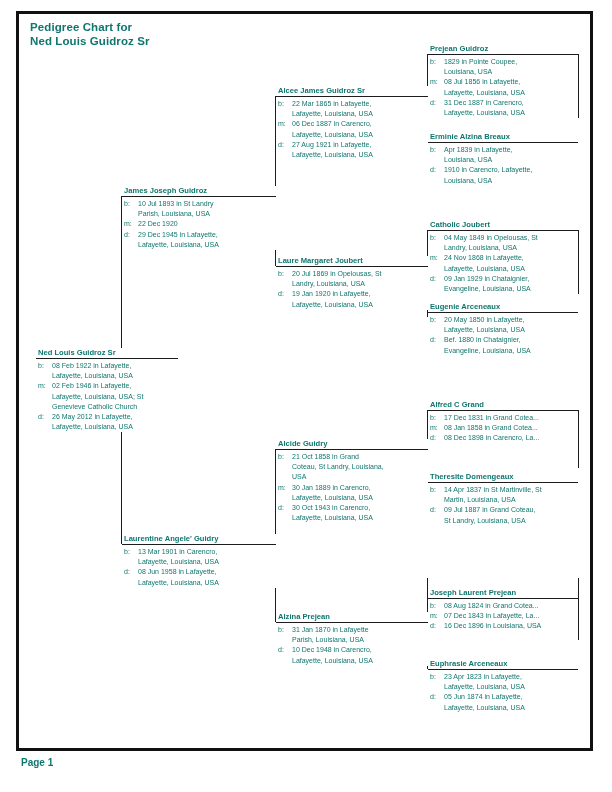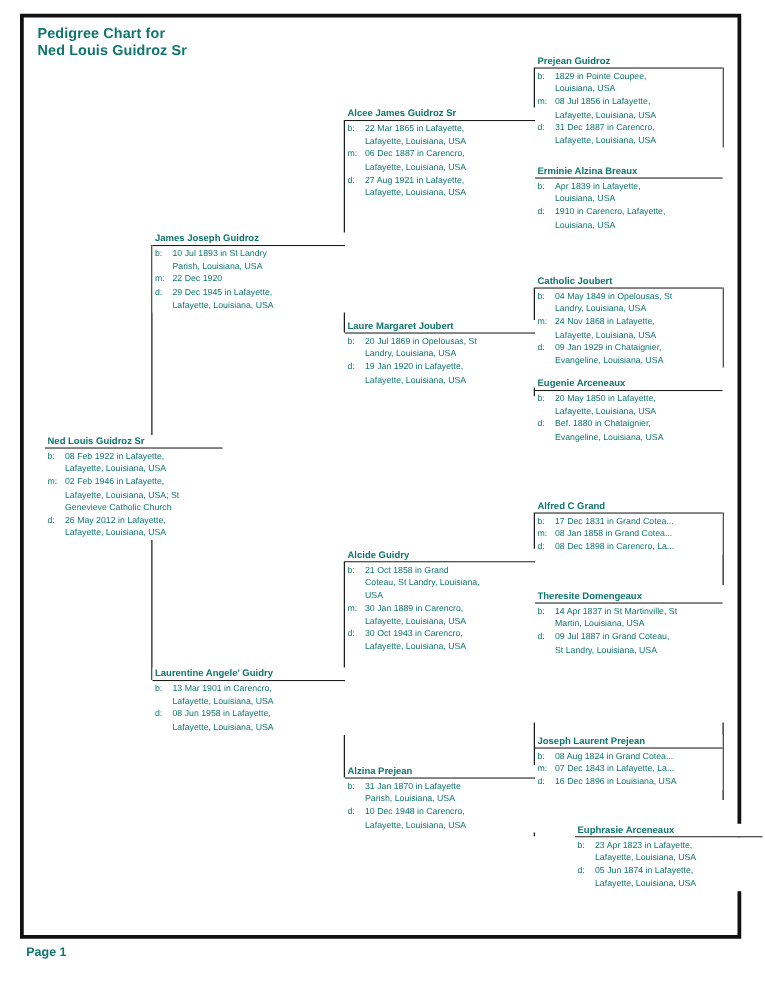--- a/index.html
+++ b/index.html
@@ -371,21 +371,21 @@
           </span>
         </div>
         <div class="drow">
           <span class="dlabel">d:</span>
           <span class="dlines">
             <div class="dline">16 Dec 1896 in Louisiana, USA</div>
           </span>
         </div>
       </div>
   </div>
-  <div class="person" style="left:428px;top:659px;width:150px;margin-left:32px;">
+  <div class="person" style="left:428px;top:659px;width:150px;">
     <div class="pname">Euphrasie Arceneaux</div>
     <div class="pdetails">
         <div class="drow">
           <span class="dlabel">b:</span>
           <span class="dlines">
             <div class="dline">23 Apr 1823 in Lafayette,</div>
             <div class="dline">Lafayette, Louisiana, USA</div>
           </span>
         </div>
         <div class="drow">

